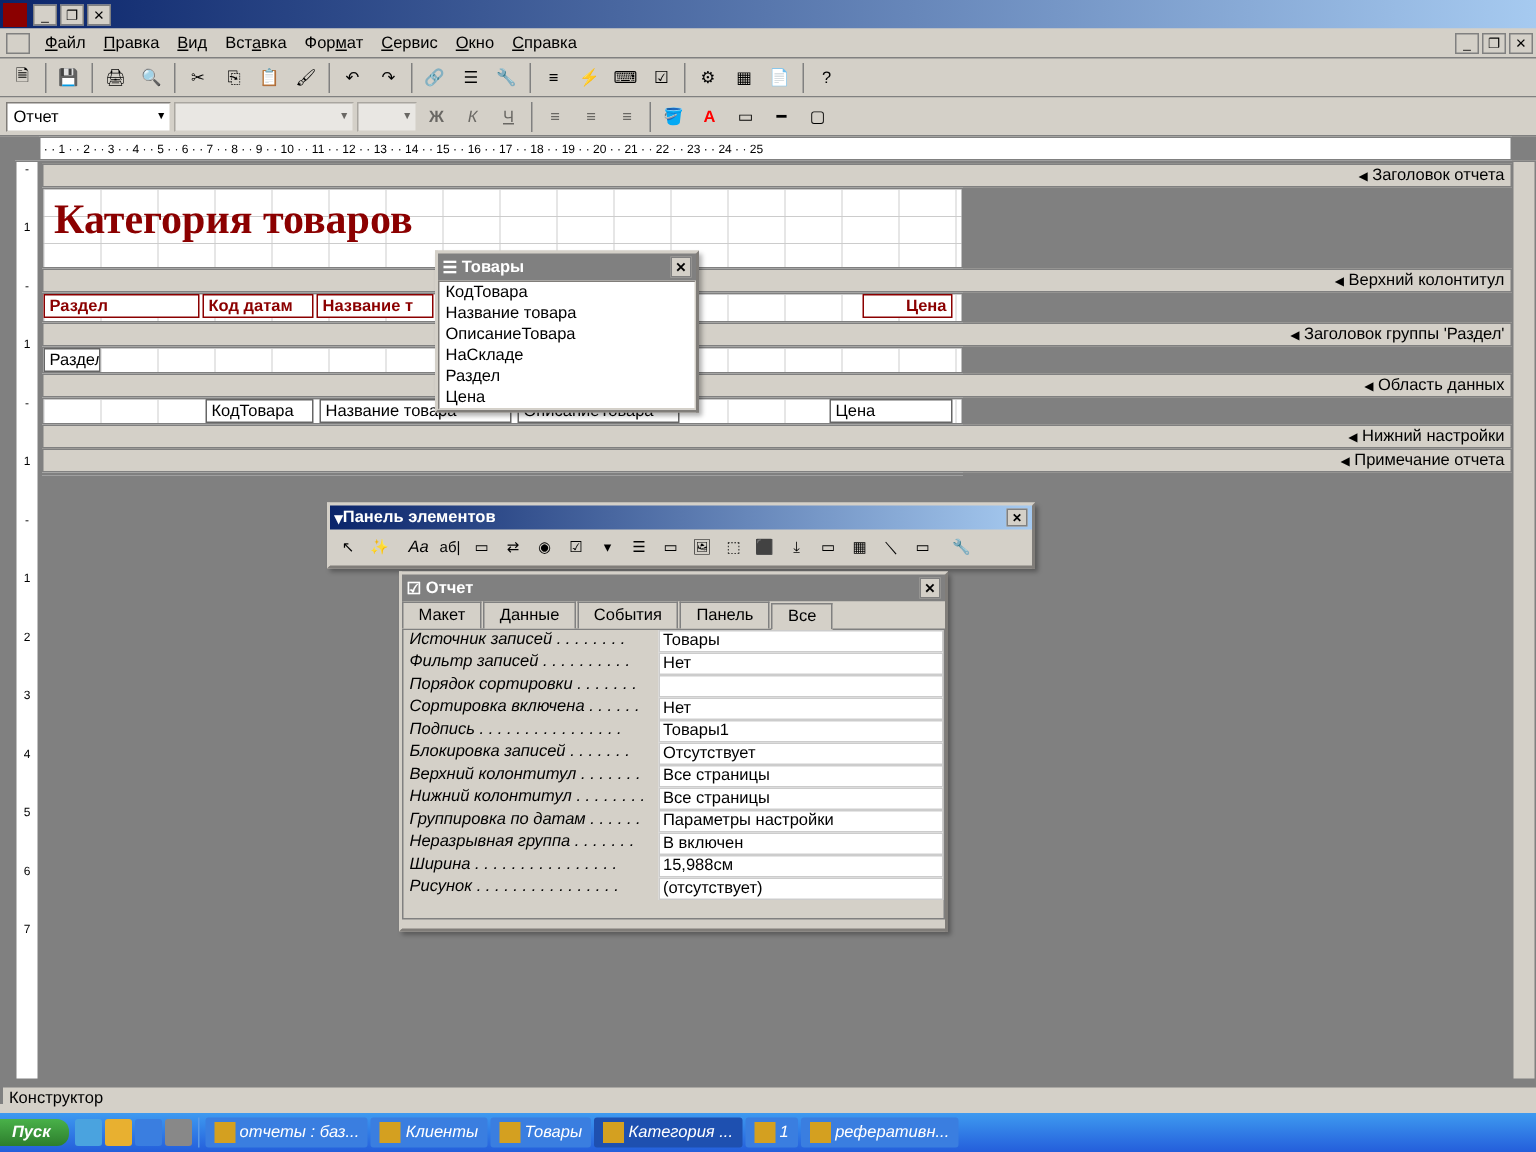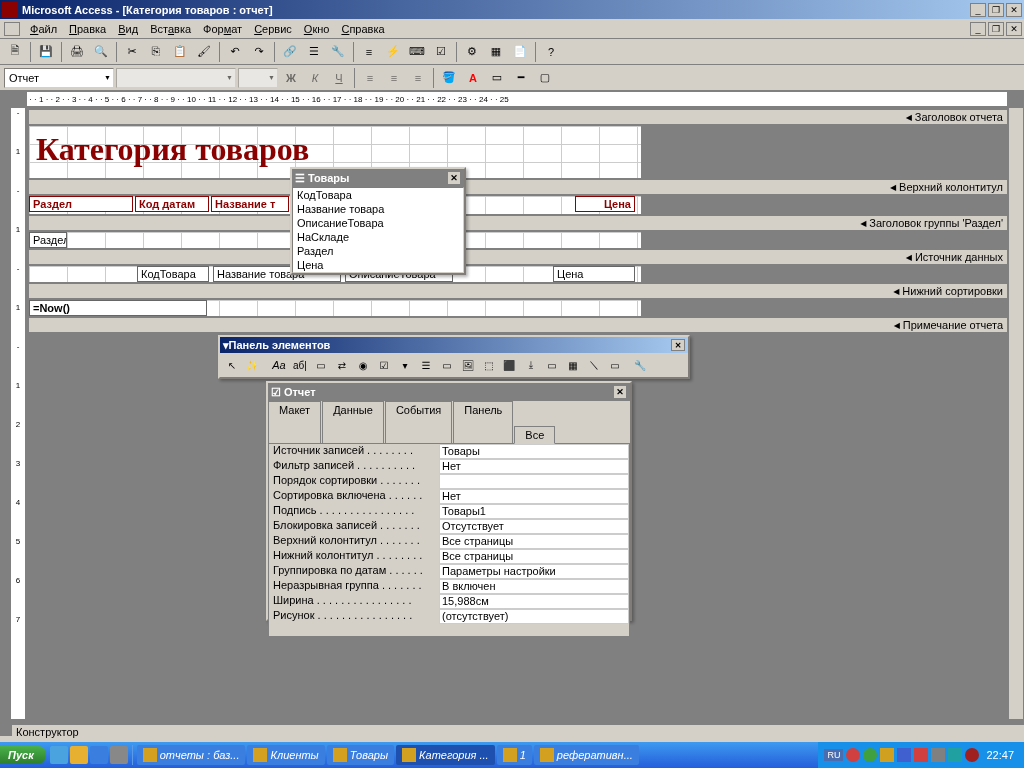--- a/index.html
+++ b/index.html
@@ -27,66 +27,65 @@
 .ruler-h { position: absolute; top: 0; left: 26px; right: 16px; height: 16px; background: white; border: 1px solid #808080; font-size: 8px; overflow: hidden; white-space: nowrap; padding-top: 3px; }
 .ruler-v { position: absolute; top: 16px; left: 10px; width: 16px; bottom: 16px; background: white; border: 1px solid #808080; }
 .ruler-v .rnum { font-size: 8px; text-align: center; margin-bottom: 30px; }
 
 .design-area { position: absolute; top: 18px; left: 28px; right: 16px; bottom: 0; background: #808080; overflow: hidden; }
 .section-bar { background: #d4d0c8; height: 16px; display: flex; align-items: center; padding: 0 4px; border: 1px solid #808080; width: 980px; justify-content: flex-end; }
 .section-bar::before { content: "◀"; font-size: 8px; margin-right: 3px; }
 .section-body { background: white; border: 1px solid #808080; position: relative; width: 614px; }
 .grid-bg { background-image: linear-gradient(to right, #ccc 1px, transparent 1px), linear-gradient(to bottom, #ccc 1px, transparent 1px); background-size: 38px 18px; }
 .field-box { position: absolute; border: 1px solid #666; background: white; padding: 1px 3px; font-size: 11px; overflow: hidden; white-space: nowrap; }
-.title-label { position: absolute; font-family: 'Times New Roman', serif; font-size: 32px; font-weight: bold; color: #8b0000; padding: 2px 4px; border: 1px dashed transparent; }
+.title-label { position: absolute; font-family: 'Times New Roman', serif; font-size: 28px; font-weight: bold; color: #8b0000; padding: 2px 4px; border: 1px dashed transparent; }
 
 .fieldlist-win { position: absolute; top: 76px; left: 290px; width: 176px; background: #d4d0c8; border: 2px outset #d4d0c8; box-shadow: 2px 2px 3px rgba(0,0,0,0.3); }
 .fieldlist-win .fl-title { background: #808080; color: white; height: 18px; display: flex; align-items: center; padding: 0 3px; font-weight: bold; }
 .fieldlist-win .fl-title .x { margin-left: auto; background: #d4d0c8; color: black; width: 14px; height: 14px; font-size: 9px; display: flex; align-items: center; justify-content: center; border: 1px solid #808080; cursor: pointer; }
 .fieldlist-win .fl-body { background: white; border: 1px inset #d4d0c8; }
 .fieldlist-win .fl-item { padding: 1px 4px; cursor: pointer; }
 
 .toolbox-win { position: absolute; top: 244px; left: 218px; width: 472px; height: 44px; background: #d4d0c8; border: 2px outset #d4d0c8; box-shadow: 2px 2px 3px rgba(0,0,0,0.3); }
 .toolbox-win .tx-title { background: linear-gradient(to right, #0a246a, #a6caf0); color: white; height: 16px; display: flex; align-items: center; padding: 0 3px; font-weight: bold; }
 .toolbox-win .tx-title .x { margin-left: auto; background: #d4d0c8; color: black; width: 14px; height: 12px; font-size: 8px; display: flex; align-items: center; justify-content: center; border: 1px solid #808080; cursor: pointer; }
 .toolbox-win .tx-body { display: flex; padding: 2px; gap: 1px; }
 .toolbox-win .tx-btn { width: 20px; height: 20px; border: 1px solid #d4d0c8; display: flex; align-items: center; justify-content: center; cursor: pointer; font-size: 10px; }
 
 .props-win { position: absolute; top: 290px; left: 266px; width: 366px; height: 240px; background: #d4d0c8; border: 2px outset #d4d0c8; box-shadow: 2px 2px 3px rgba(0,0,0,0.3); }
 .props-win .pw-title { background: #808080; color: white; height: 18px; display: flex; align-items: center; padding: 0 3px; font-weight: bold; }
 .props-win .pw-title .x { margin-left: auto; background: #d4d0c8; color: black; width: 14px; height: 14px; font-size: 9px; display: flex; align-items: center; justify-content: center; border: 1px solid #808080; cursor: pointer; }
 .props-win .pw-tabs { display: flex; background: #d4d0c8; padding-top: 0; }
 .props-win .pw-tab { padding: 2px 10px; border: 1px solid #808080; border-bottom: none; background: #d4d0c8; margin-right: 1px; cursor: pointer; }
-.props-win .pw-tab.active { background: #d4d0c8; border-bottom: 1px solid #d4d0c8; position: relative; top: 1px; margin-top: 24px; }
+.props-win .pw-tab.active { background: #d4d0c8; border-bottom: 1px solid #d4d0c8; position: relative; top: 1px; }
 .props-win .pw-body { border: 1px solid #808080; height: 194px; background: #d4d0c8; overflow-y: scroll; }
 .props-win .pw-row { display: flex; height: 15px; }
-.props-win .pw-label { width: 170px; padding: 0 4px; overflow: hidden; white-space: nowrap; }
+.props-win .pw-label { width: 170px; padding: 0 4px; overflow: hidden; white-space: nowrap; font-style: italic; }
 .props-win .pw-val { flex: 1; background: white; border: 1px solid #ccc; padding: 0 2px; overflow: hidden; white-space: nowrap; }
 
-.statusbar { position: absolute; bottom: 26px; left: 12px; right: 0; height: 18px; background: #d4d0c8; border-top: 1px solid #808080; padding: 1px 4px; }
+.statusbar { position: absolute; bottom: 26px; left: 2px; right: 0; height: 18px; background: #d4d0c8; border-top: 1px solid #808080; padding: 1px 4px; }
 
 .taskbar { position: absolute; bottom: 0; left: 0; right: 0; height: 26px; background: linear-gradient(to bottom, #3e9af0, #245edb); display: flex; align-items: center; }
 .taskbar .start { background: linear-gradient(to bottom, #49b149, #2d7e2d); color: white; font-weight: bold; font-style: italic; padding: 3px 12px 3px 8px; border-radius: 0 8px 8px 0; cursor: pointer; }
 .taskbar .ql { display: flex; gap: 2px; padding: 0 4px; }
 .taskbar .ql-icon { width: 18px; height: 18px; cursor: pointer; border-radius: 2px; }
 .taskbar .tasks { display: flex; gap: 2px; flex: 1; padding: 0 4px; }
 .taskbar .task { background: #3a7ee0; color: white; padding: 3px 6px; border-radius: 2px; cursor: pointer; display: flex; align-items: center; gap: 3px; max-width: 110px; overflow: hidden; white-space: nowrap; height: 20px; font-style: italic; }
 .taskbar .task.active { background: #1e50b0; }
 .taskbar .tray { background: #1690e8; padding: 2px 6px; display: flex; align-items: center; gap: 3px; height: 100%; }
 .taskbar .tray-icon { width: 14px; height: 14px; }
 .taskbar .clock { color: white; font-size: 11px; padding: 0 4px; }
 
 .scrollbar-v { position: absolute; top: 16px; right: 0; width: 16px; bottom: 16px; background: #d4d0c8; border: 1px solid #808080; }
 </style>
 </head>
 <body>
 
 <div class="titlebar">
   <div class="app-icon"></div>
-  <div class="title">Microsoft Access - [Категория товаров : отчет]</div>
   <div class="wbtns">
     <div class="wbtn">_</div>
     <div class="wbtn">❐</div>
     <div class="wbtn">✕</div>
   </div>
 </div>
 
 <div class="menubar">
   <div style="width:16px;height:14px;border:1px solid #808080;margin-right:4px"></div>
   <span class="mi"><u>Ф</u><span>айл</span></span>
@@ -207,35 +206,32 @@
     </div>
 
     <div class="section-bar">
         <span>Заголовок группы 'Раздел'</span>
       </div>
     <div class="section-body grid-bg" style="height:18px">
       <div class="field-box" style="left:0;top:0;width:38px">Раздел</div>
     </div>
 
     <div class="section-bar">
-        <span>Источник данных</span>
+        <span>Область данных</span>
       </div>
     <div class="section-body grid-bg" style="height:18px">
       <div class="field-box" style="left:108px;top:0;width:72px">КодТовара</div>
       <div class="field-box" style="left:184px;top:0;width:128px">Название товара</div>
       <div class="field-box" style="left:316px;top:0;width:108px">ОписаниеТовара</div>
       <div class="field-box" style="left:524px;top:0;width:82px">Цена</div>
     </div>
 
     <div class="section-bar">
-        <span>Нижний сортировки</span>
-      </div>
-    <div class="section-body grid-bg" style="height:18px">
-      <div class="field-box" style="left:0;top:0;width:178px;font-weight:bold">=Now()</div>
-    </div>
+        <span>Нижний настройки</span>
+      </div>
 
     <div class="section-bar">
         <span>Примечание отчета</span>
       </div>
     <div class="section-body" style="height:2px"></div>
   </div>
 
   <div class="fieldlist-win">
     <div class="fl-title">
       <span style="margin-right:3px">☰</span>
@@ -384,25 +380,13 @@
       </div>
       <div class="task">
         <div style="width: 14px; height: 14px; background: rgb(212, 160, 32);"></div>
         <span>1</span>
       </div>
       <div class="task">
         <div style="width: 14px; height: 14px; background: rgb(212, 160, 32);"></div>
         <span>реферативн...</span>
       </div>
     </div>
-  <div class="tray">
-    <div style="background:#4a6db0;color:white;padding:1px 3px;font-size:9px">RU</div>
-    <div class="tray-icon" style="background:#d04040;border-radius:50%"></div>
-    <div class="tray-icon" style="background:#40a040;border-radius:50%"></div>
-    <div class="tray-icon" style="background:#d0a020"></div>
-    <div class="tray-icon" style="background:#4060d0"></div>
-    <div class="tray-icon" style="background:#d04040"></div>
-    <div class="tray-icon" style="background:#808080"></div>
-    <div class="tray-icon" style="background:#20a0a0"></div>
-    <div class="tray-icon" style="background:#a02020;border-radius:50%"></div>
-    <div class="clock">22:47</div>
-  </div>
 </div>
 
 </body></html>

